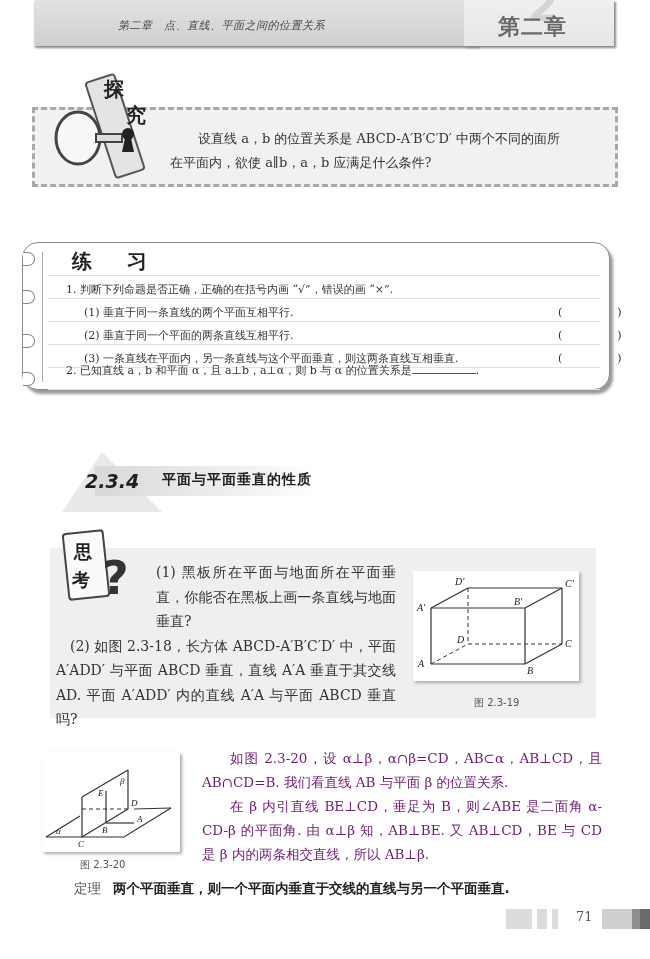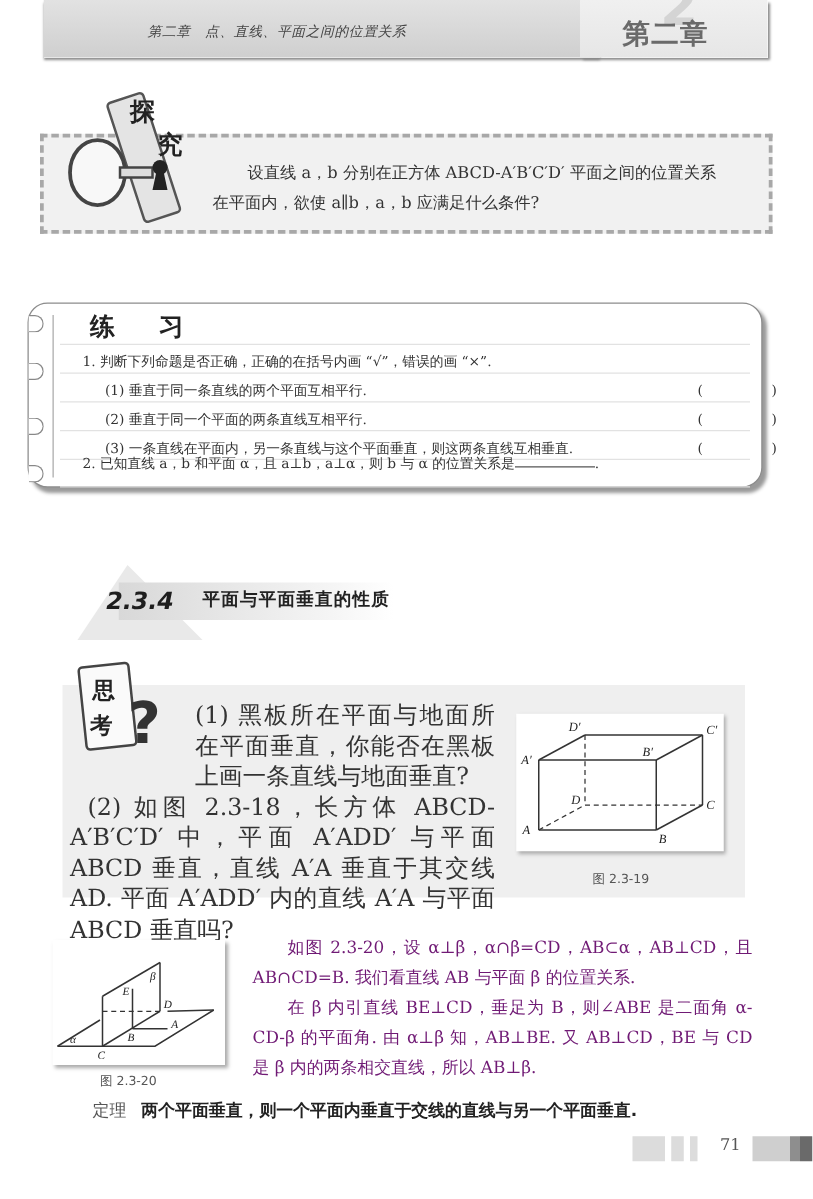--- a/index.html
+++ b/index.html
@@ -32,21 +32,21 @@
 
   
   .sect-tri { left: 62px; top: 452px; width: 0; height: 0; border-left: 40px solid transparent; border-right: 60px solid transparent; border-bottom: 60px solid #e9e9e9; }
   .sect-band { left: 95px; top: 466px; width: 220px; height: 30px; background: linear-gradient(90deg, #d8d8d8, #f6f6f6 80%, #ffffff); }
   .sect-num { left: 85px; top: 470px; font-size: 19px; font-weight: bold; font-style: italic; color: #1e1e1e; font-family: "DejaVu Sans", sans-serif; }
   .sect-title { left: 162px; top: 471px; font-size: 14px; font-weight: bold; color: #222; letter-spacing: 1px; }
 
   
   .think-box { left: 50px; top: 548px; width: 546px; height: 170px; background: #efefef; }
   .think-icon { left: 60px; top: 528px; width: 80px; height: 78px; }
-  .think-text { left: 56px; top: 560px; width: 340px; font-size: 19px; line-height: 24.5px; color: #333; text-align: justify; }
+  .think-text { left: 56px; top: 560px; width: 340px; font-size: 14px; line-height: 24.5px; color: #333; text-align: justify; }
   .fig19 { left: 413px; top: 571px; width: 166px; height: 110px; background: #fff; box-shadow: 2px 2px 3px #aaa; }
   .fig19-cap { left: 474px; top: 696px; font-size: 10px; color: #555; font-family: "DejaVu Sans", sans-serif; }
 
   
   .fig20 { left: 42px; top: 752px; width: 138px; height: 100px; background: #fff; box-shadow: 2px 2px 3px #aaa; }
   .fig20-cap { left: 80px; top: 858px; font-size: 10px; color: #555; font-family: "DejaVu Sans", sans-serif; }
 
   .body-text { left: 202px; top: 746px; width: 400px; font-size: 13.5px; line-height: 24px; color: #701a75; text-align: justify; }
   .indent { text-indent: 28px; }
   .indent2 { text-indent: 32px; }
@@ -72,21 +72,21 @@
 <svg class="abs explore-icon" viewBox="0 0 110 110">
   <rect x="52" y="6" width="30" height="100" rx="3" transform="rotate(-18 67 56)" fill="#e4e4e4" stroke="#555" stroke-width="2"></rect>
   <ellipse cx="30" cy="68" rx="22" ry="26" fill="#f8f8f8" stroke="#444" stroke-width="3"></ellipse>
   <rect x="48" y="64" width="26" height="8" fill="#ddd" stroke="#444" stroke-width="2"></rect>
   <circle cx="80" cy="64" r="6" fill="#222"></circle>
   <polygon points="77,68 83,68 86,82 74,82" fill="#222"></polygon>
   <text x="56" y="26" font-size="20" font-weight="bold" fill="#222" font-family="DejaVu Serif, serif">探</text>
   <text x="78" y="52" font-size="20" font-weight="bold" fill="#222" font-family="DejaVu Serif, serif">究</text>
 </svg>
 <div class="abs explore-text">
-  <p class="math-mix" style="font-size:13px;">设直线 a，b 分别在正方体 ABCD-A′B′C′D′ 平面之间的位置关系</p>
+  <p class="math-mix" style="font-size:13px;">设直线 a，b 的位置关系是 ABCD-A′B′C′D′ 中两个不同的面所</p>
   <p style="font-size:13px;">在平面内，欲使 a∥b，a，b 应满足什么条件?</p>
 </div>
 
 <div class="abs practice-box"></div>
 <div class="abs practice-spine"></div>
 <div class="abs ring" style="top:252px;"></div>
 <div class="abs ring" style="top:290px;"></div>
 <div class="abs ring" style="top:334px;"></div>
 <div class="abs ring" style="top:372px;"></div>
 <div class="abs practice-title">练 习</div>

